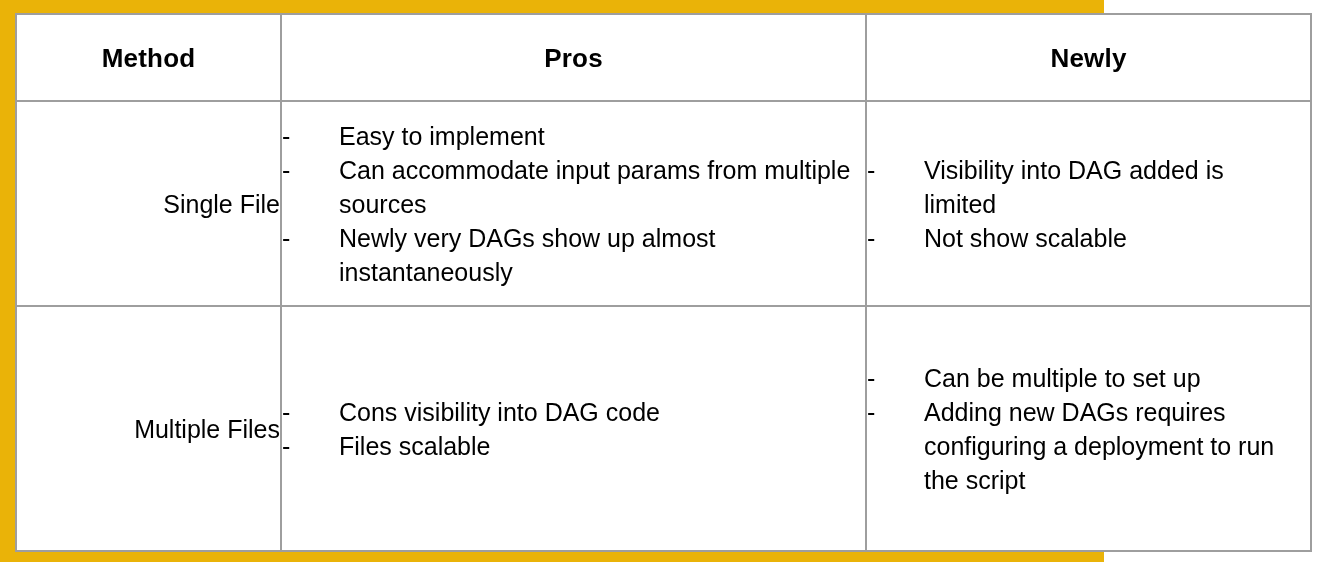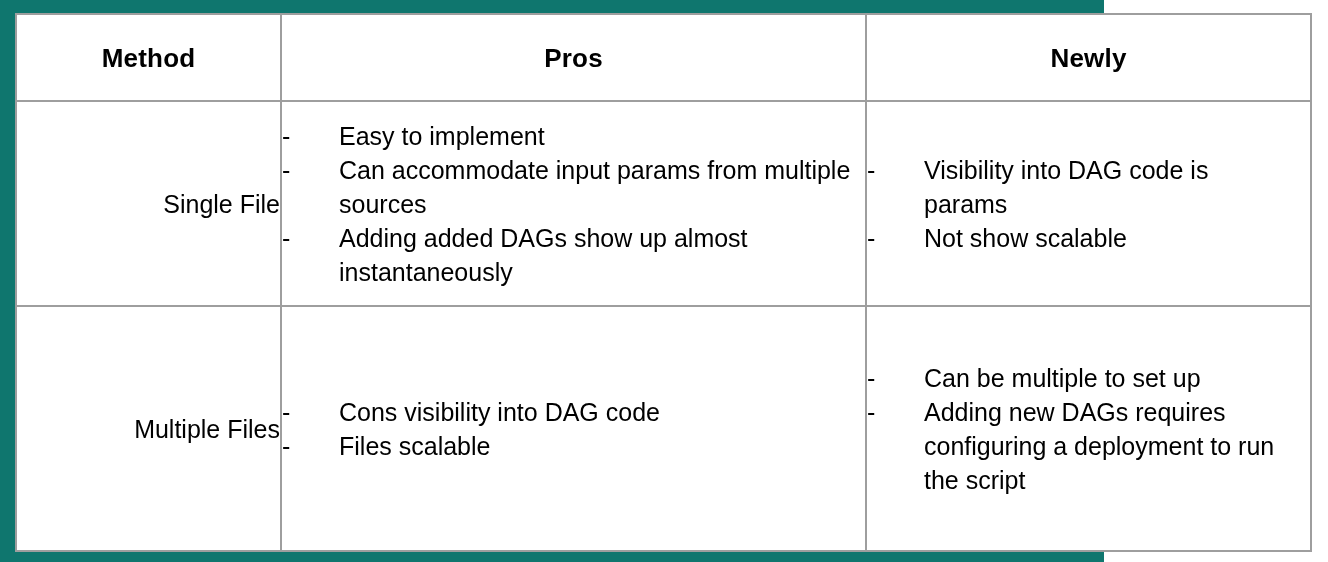--- a/index.html
+++ b/index.html
@@ -13,21 +13,21 @@
     overflow: hidden;
     font-family: "Liberation Sans", sans-serif;
     color: #000000;
     -webkit-font-smoothing: antialiased;
   }
 
   #page {
     position: relative;
     width: 1104px;
     height: 562px;
-    background: #0f766e;
+    background: #eab308;
   }
 
   table.comparison-table {
     position: absolute;
     left: 15px;
     top: 13px;
     width: 1295px;
     border-collapse: collapse;
     table-layout: fixed;
     background: #ffffff;
@@ -142,30 +142,30 @@
             <li>
               <span class="dash">-</span>
               <span>Easy to implement</span>
             </li>
             <li>
               <span class="dash">-</span>
               <span>Can accommodate input params from multiple sources</span>
             </li>
             <li>
               <span class="dash">-</span>
-              <span>Adding added DAGs show up almost instantaneously</span>
+              <span>Newly very DAGs show up almost instantaneously</span>
             </li>
           </ul>
         </td>
 
         <td class="cons-cell">
           <ul class="bullet-list">
             <li>
               <span class="dash">-</span>
-              <span>Visibility into DAG code is params</span>
+              <span>Visibility into DAG added is limited</span>
             </li>
             <li>
               <span class="dash">-</span>
               <span>Not show scalable</span>
             </li>
           </ul>
         </td>
       </tr>
 
       <tr class="data-row-2">

